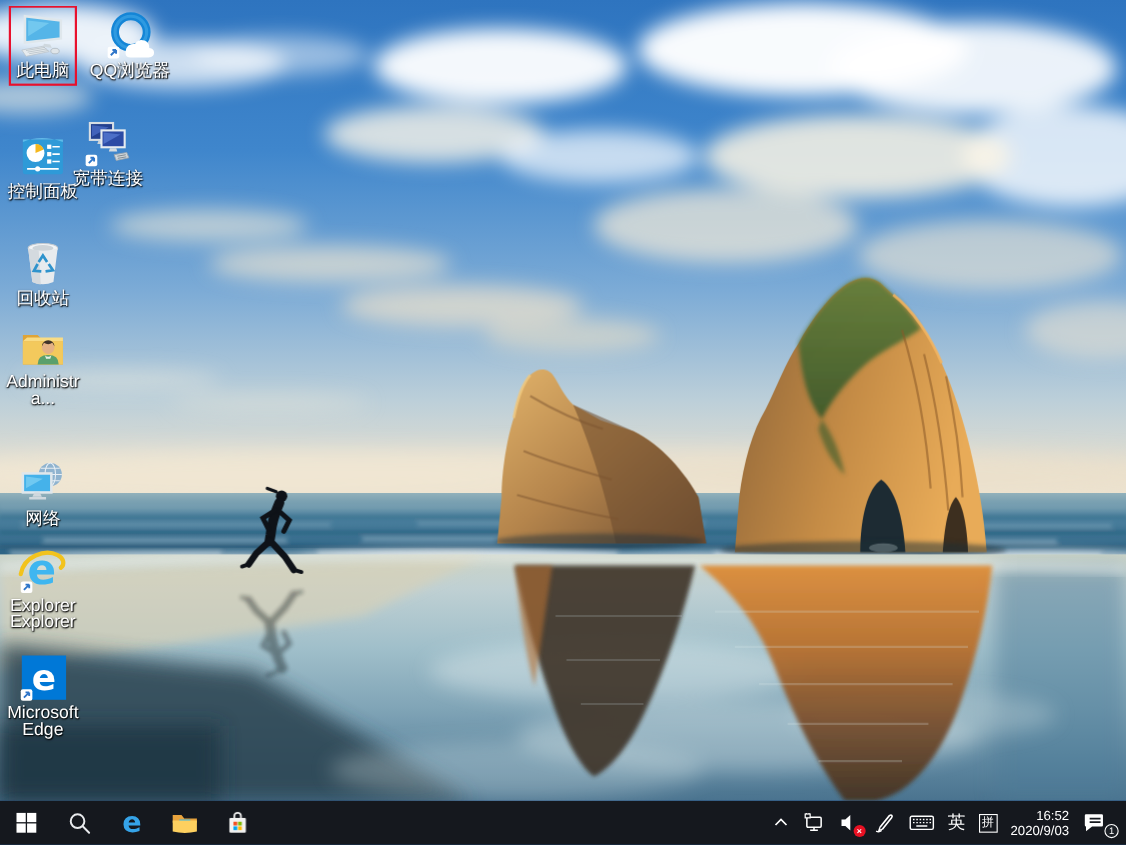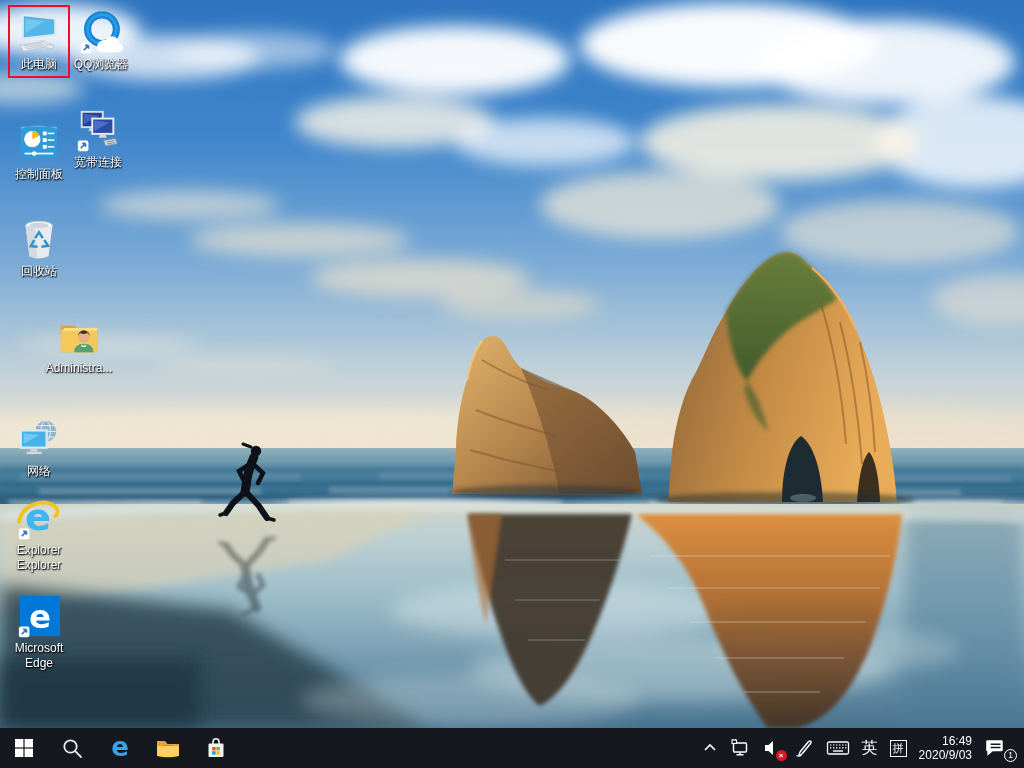--- a/index.html
+++ b/index.html
@@ -6,25 +6,25 @@
     --c-highlight_red:#e8112d; --c-taskbar_bg:#15181e; --c-badge_red:#e81123;
     --c-accent_blue:#0078d7; --c-edge_blue:#35a3e8; --c-folder_yellow:#f8c63d;
   }
   *{margin:0;padding:0;box-sizing:border-box;}
   html,body{width:1024px;height:768px;overflow:hidden;}
   body{position:relative;font-family:"Liberation Sans","DejaVu Sans",sans-serif;background:#2e72bd;}
   .wallpaper{position:absolute;left:0;top:0;width:1024px;height:728px;}
   
   .desktop-icon{position:absolute;width:74px;display:flex;flex-direction:column;align-items:center;cursor:default;}
   .icon-art{width:50px;height:46px;display:block;}
-  .icon-label{margin-top:1px;max-width:74px;text-align:center;font-size:12px;line-height:15px;color:#fff;
+  .icon-label{margin-top:1px;max-width:74px;text-align:center;font-size:16px;line-height:15px;color:#fff;
     text-shadow:0 1px 2px rgba(0,0,0,.95),1px 1px 1px rgba(0,0,0,.8);word-break:break-word;}
-  .di-1{left:2px;top:10px;} .di-2{left:64px;top:10px;justify-content:space-between;}
+  .di-1{left:2px;top:10px;} .di-2{left:81px;top:10px;justify-content:space-between;}
   .di-3{left:2px;top:120px;} .di-4{left:61px;top:108px;}
-  .di-5{left:2px;top:217px;} .di-6{left:2px;top:314px;margin-left:40px;}
+  .di-5{left:2px;top:217px;} .di-6{left:2px;top:293px;}
   .di-7{left:2px;top:417px;} .di-8{left:2px;top:496px;} .di-9{left:2px;top:594px;}
   .highlight-box{position:absolute;left:8px;top:5px;width:62px;height:73px;border:2px solid var(--c-highlight_red);pointer-events:none;}
   
   .taskbar{position:absolute;left:0;bottom:0;width:1024px;height:40px;background:var(--c-taskbar_bg);
     display:flex;align-items:center;justify-content:space-between;}
   .tb-left{display:flex;height:100%;}
   .tb-btn{width:48px;height:40px;display:flex;align-items:center;justify-content:center;background:transparent;border:none;}
   .tb-right{display:flex;align-items:center;height:100%;padding-right:8px;}
   .tray-btn{position:relative;display:flex;align-items:center;justify-content:center;height:40px;padding:0 6px;color:#fff;}
   .ime-lang{font-size:16px;font-weight:400;color:#fff;}
@@ -389,21 +389,21 @@
       </svg>
     </div>
     <div class="tray-btn">
       <span class="ime-lang">英</span>
     </div>
     <div class="tray-btn">
       <span class="ime-pin">拼</span>
     </div>
     <div class="tray-btn clock">
       <div>
-        <div>16:49</div>
+        <div>16:52</div>
         <div>2020/9/03</div>
       </div>
     </div>
     <div class="tray-btn" style="padding-right:10px;">
       <svg width="22" height="22" viewBox="0 0 20 20">
         <path d="M3,3 h13 a1,1 0 0 1 1,1 v8 a1,1 0 0 1 -1,1 H8 l-5,4 v-4 a1,1 0 0 1 -1,-1 V4 a1,1 0 0 1 1,-1 z" fill="#fff"></path>
         <path d="M6,6.5 h9 M6,9.5 h9" stroke="#15181e" stroke-width="1.4"></path>
       </svg>
       <span class="badge-count">1</span>
     </div>

